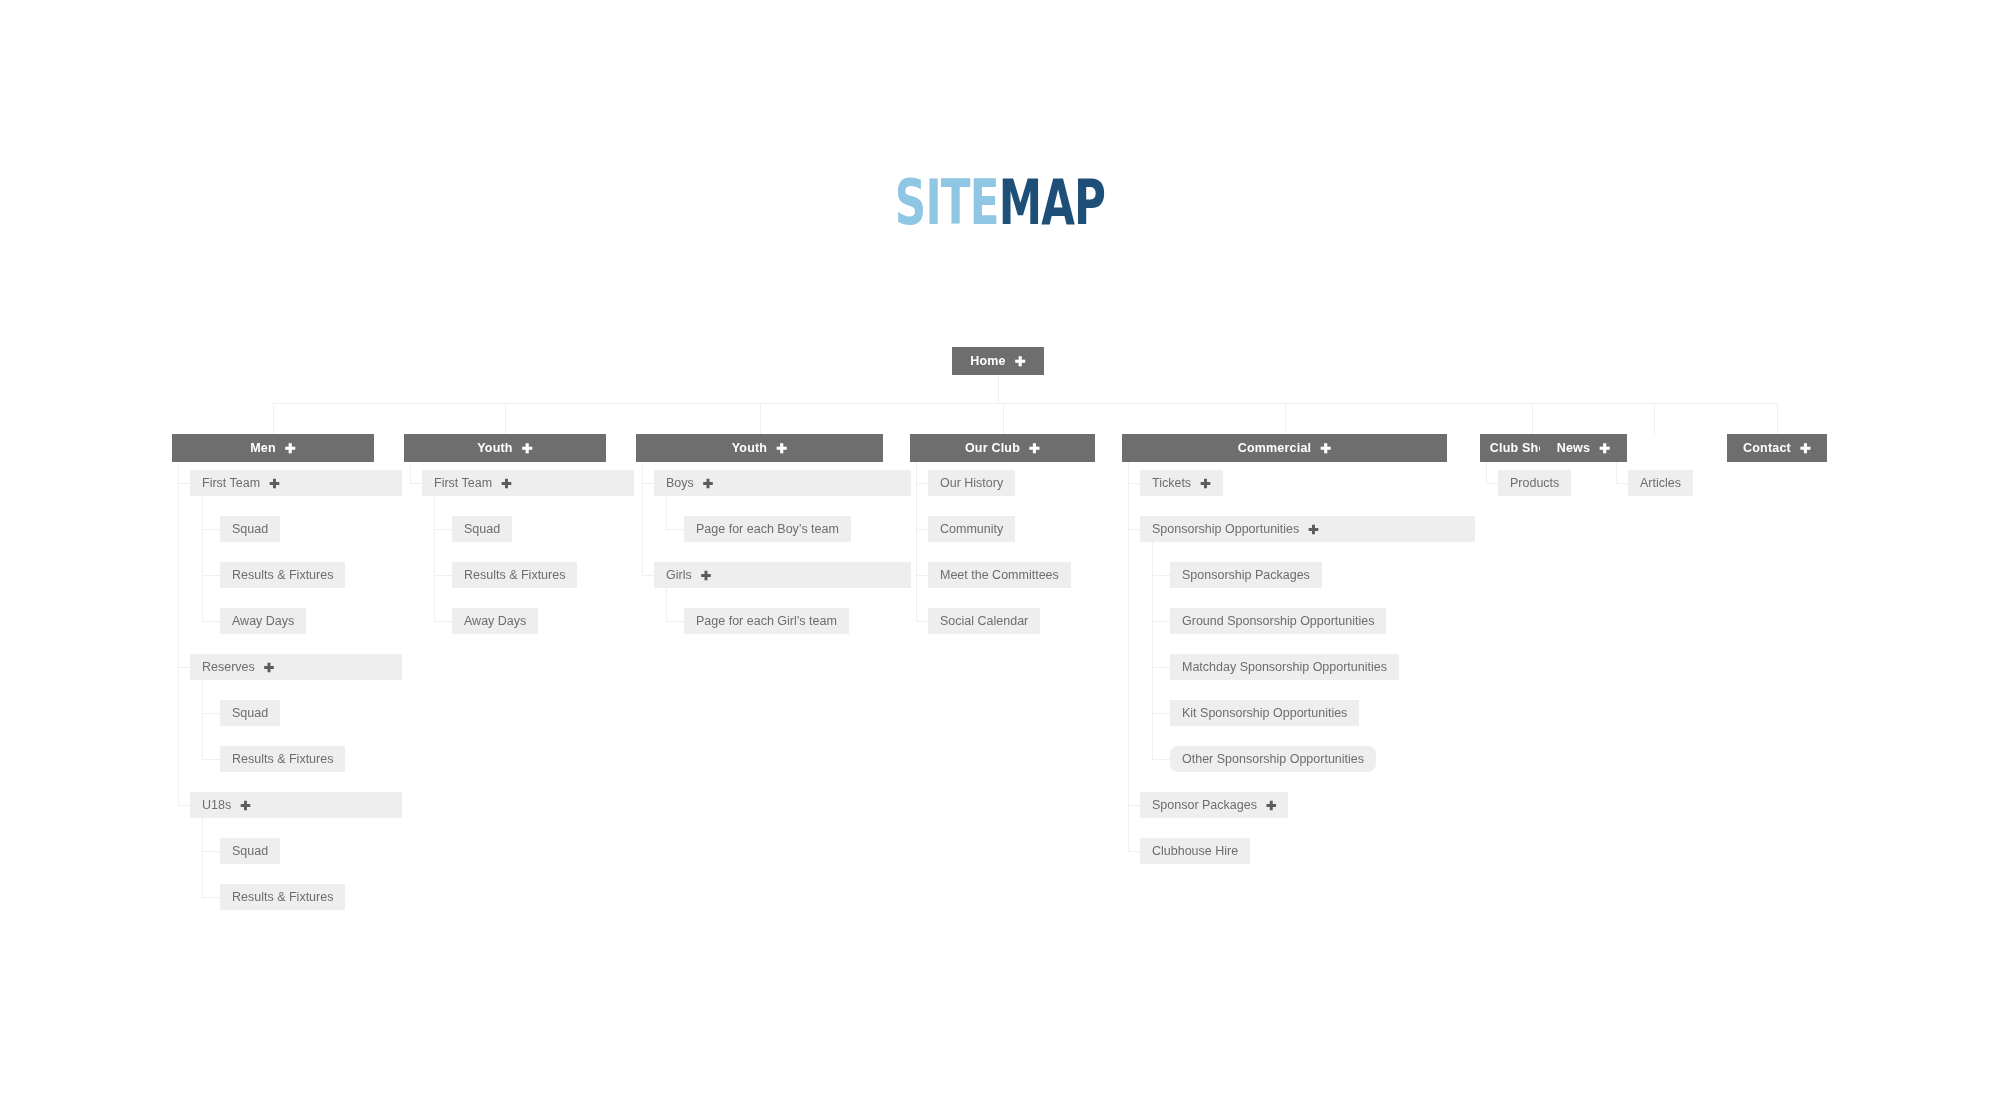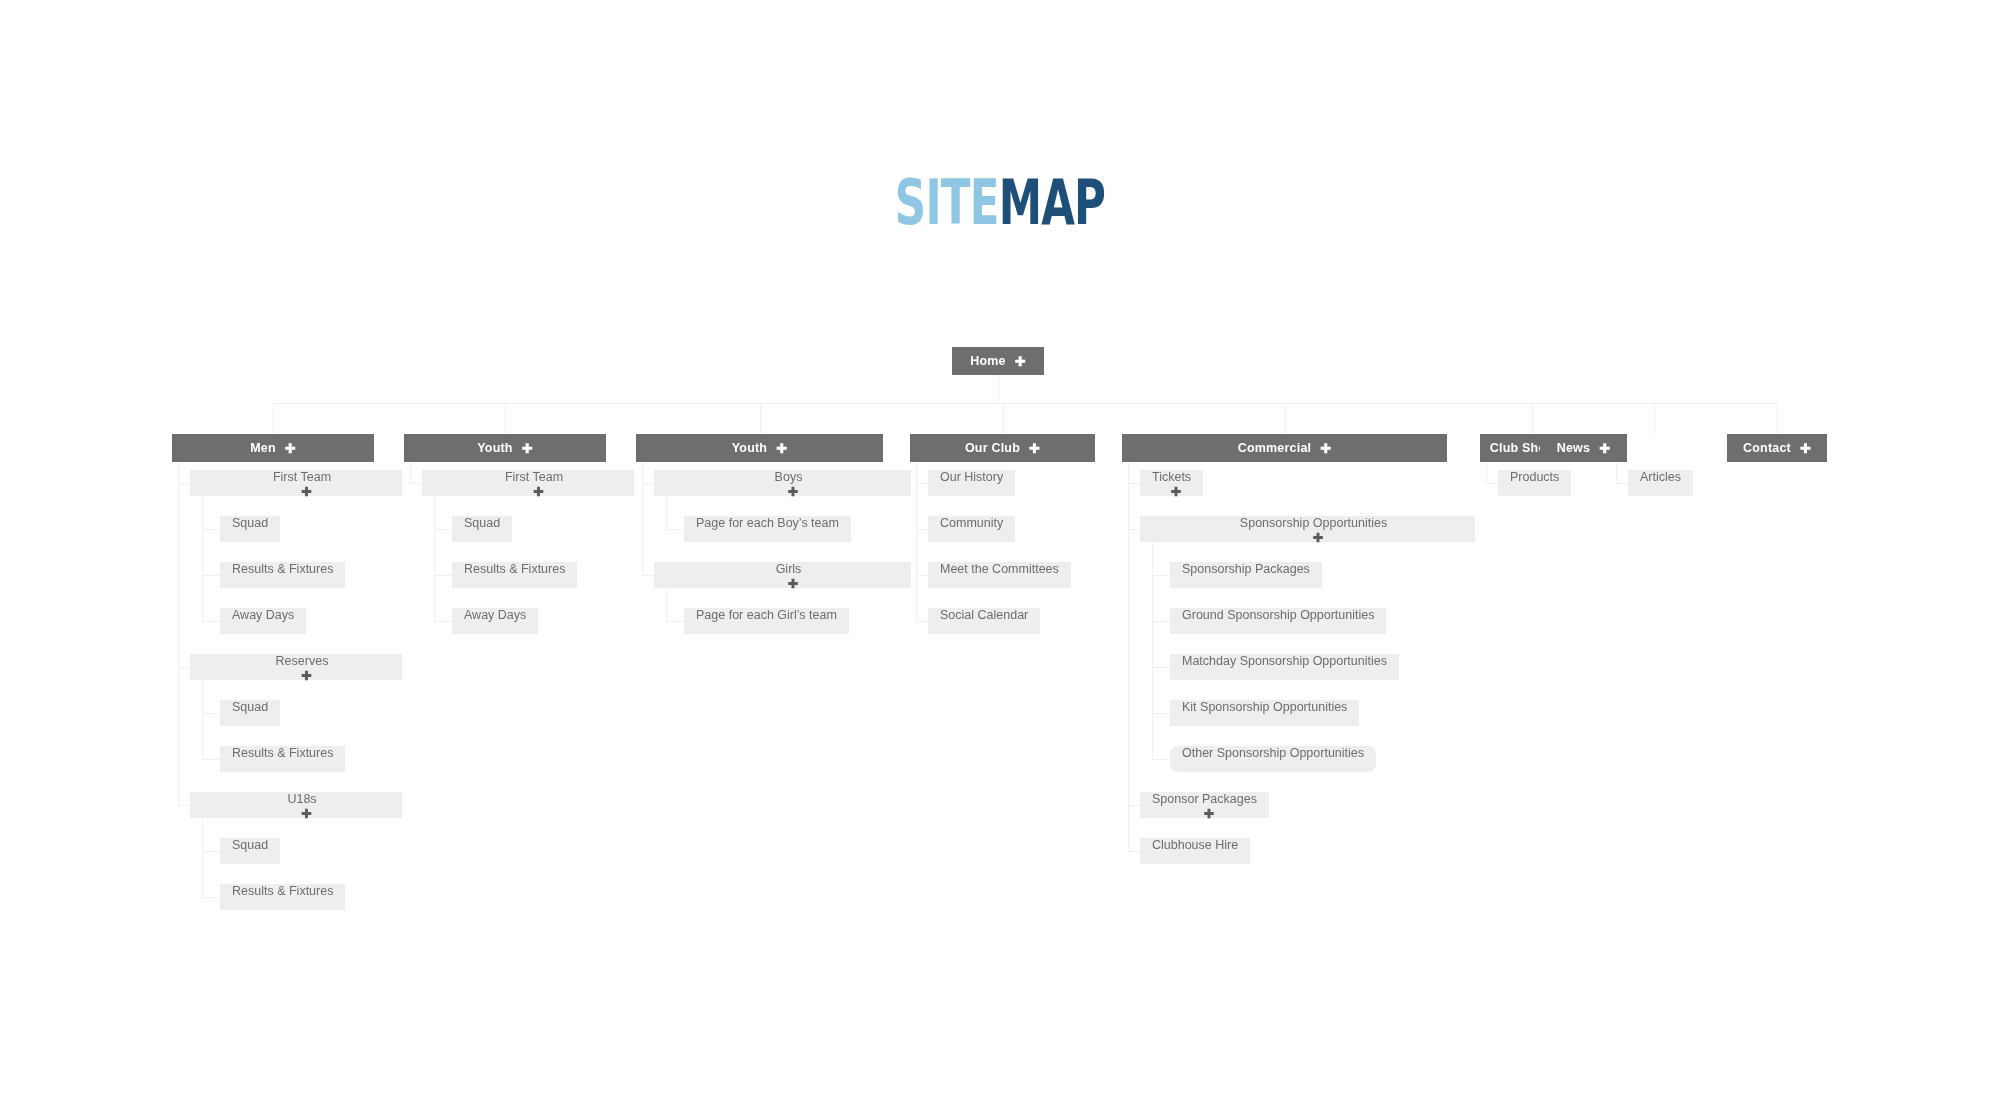--- a/index.html
+++ b/index.html
@@ -53,21 +53,20 @@
   .chip {
     position: absolute;
     height: 26px;
     background: #eeeeee;
     color: #6d6d6d;
     font-size: 12.5px;
     display: flex;
     align-items: center;
     padding: 0 12px;
     white-space: nowrap;
-    flex-direction: column;
   }
   .chip .plus { margin-left: 9px; font-size: 12.5px; font-weight: 900; color: #5c5c5c; }
   .chip.wide { padding-right: 0; }
 </style>
 </head>
 <body>
 
 <div id="canvas">
 
   <div class="title">

